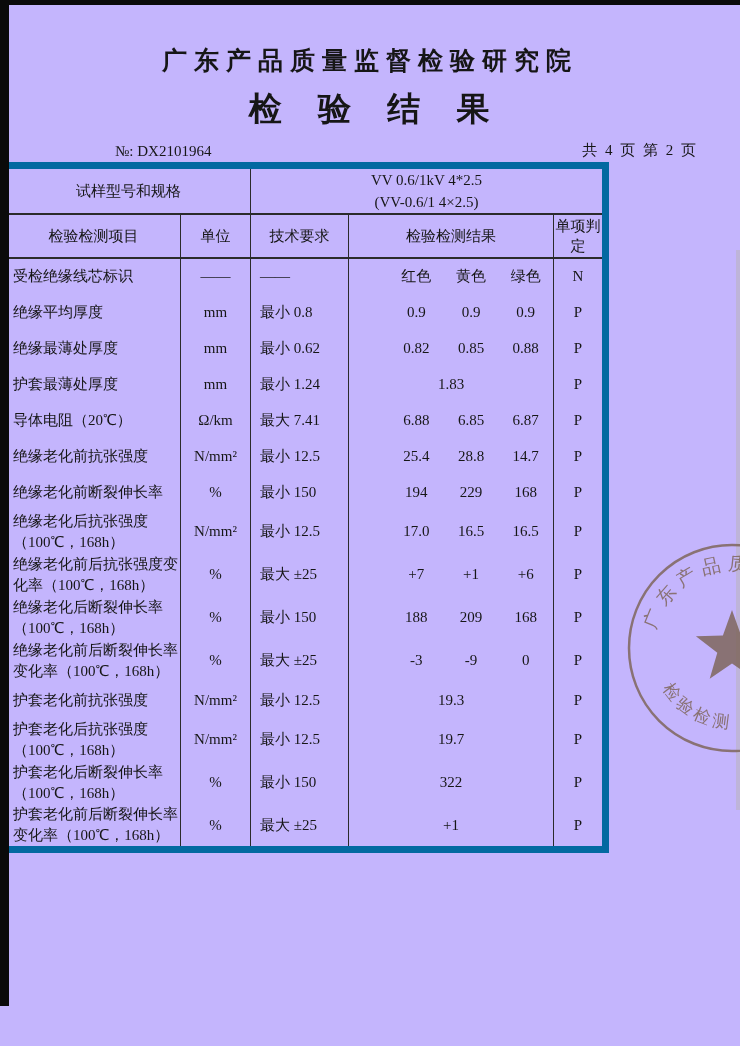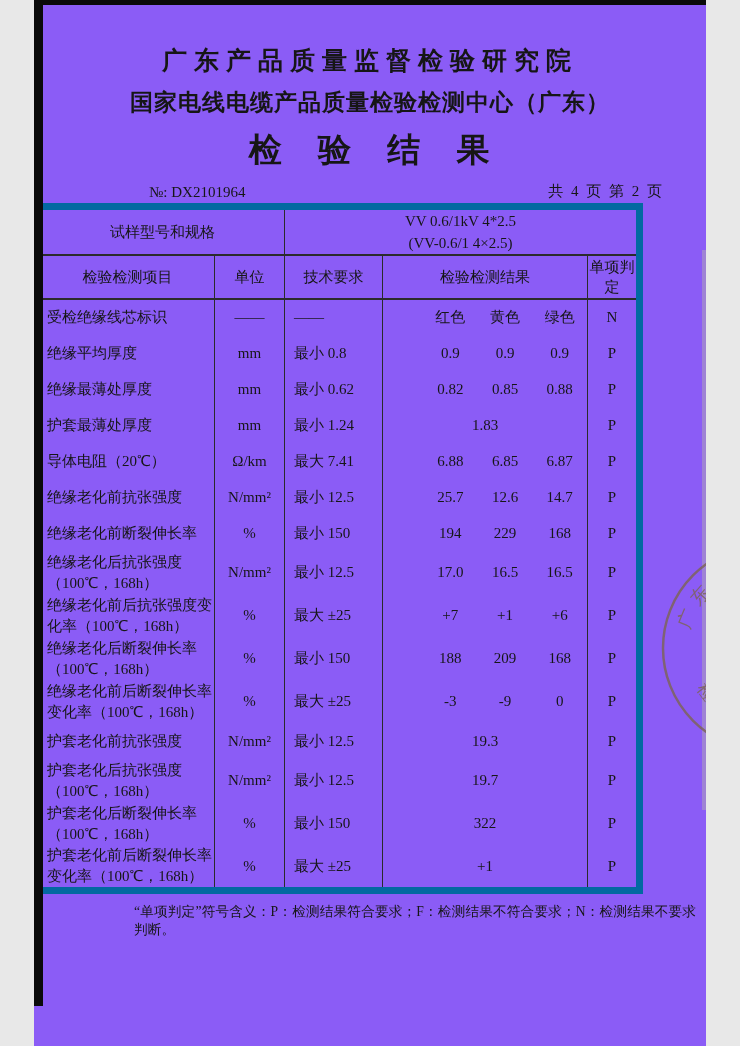--- a/index.html
+++ b/index.html
@@ -1,21 +1,21 @@
 <!DOCTYPE html>
 <html><head>
 <meta charset="utf-8">
 <style>
   * { box-sizing: border-box; margin: 0; padding: 0; }
   html,body { background:#e8e8e8; }
   .page {
     position: relative;
-    width: 672px; height: 1046px;
+    width: 740px; height: 1046px;
     margin: 0 auto;
-    background: #8b5cf6;
+    background: #c4b5fd;
     color: #161616;
     font-family: "Liberation Serif", "DejaVu Serif", serif;
     overflow: hidden;
   }
   .edge-top  { position:absolute; top:0; left:0; width:740px; height:5px; background:#0a0a0a; }
   .edge-left { position:absolute; top:0; left:0; width:9px; height:1006px; background:#0a0a0a; }
   .edge-right{ position:absolute; top:250px; right:0; width:4px; height:560px; background:#b9b4ae; opacity:.45; }
 
   .org1 {
     margin-top: 44px; text-align: center;
@@ -77,21 +77,20 @@
 </style>
 </head>
 <body>
 
 <div class="page">
   <div class="edge-top"></div>
   <div class="edge-left"></div>
   <div class="edge-right"></div>
 
   <div class="org1">广东产品质量监督检验研究院</div>
-  <div class="org2">国家电线电缆产品质量检验检测中心（广东）</div>
   <div class="doc-title">检 验 结 果</div>
 
   <div class="meta-row">
     <div><span>№:</span> <span>DX2101964</span></div>
     <div class="pageinfo">共 4 页 第 2 页</div>
   </div>
 
   <table class="report-table">
     <colgroup>
       <col style="width:177px">
@@ -187,22 +186,22 @@
           <td class="c-verdict">P</td>
         </tr>
         <tr class="r1">
           <td class="c-item">
             <div>绝缘老化前抗张强度</div>
           </td>
           <td class="c-unit">N/mm²</td>
           <td class="c-req">最小 12.5</td>
           <td class="c-res multi">
             <div class="sub">
-              <span>25.7</span>
-              <span>12.6</span>
+              <span>25.4</span>
+              <span>28.8</span>
               <span>14.7</span>
             </div>
           </td>
           <td class="c-verdict">P</td>
         </tr>
         <tr class="r1">
           <td class="c-item">
             <div>绝缘老化前断裂伸长率</div>
           </td>
           <td class="c-unit">%</td>
@@ -315,21 +314,20 @@
             <div>变化率（100℃，168h）</div>
           </td>
           <td class="c-unit">%</td>
           <td class="c-req">最大 ±25</td>
           <td class="c-res">+1</td>
           <td class="c-verdict">P</td>
         </tr>
       </tbody>
   </table>
 
-  <div class="footnote">“单项判定”符号含义：P：检测结果符合要求；F：检测结果不符合要求；N：检测结果不要求判断。</div>
 
   <svg class="stamp" width="155" height="300" viewBox="0 0 155 300">
     <defs>
       <path id="arcTop" d="M 70.2 134.5 A 78 78 0 0 1 223.8 134.5"></path>
       <path id="arcBottom" d="M 74.5 181.8 A 80 80 0 0 0 219.5 181.8"></path>
     </defs>
     <circle cx="147" cy="148" r="103" fill="none" stroke="#7d6457" stroke-width="2.5"></circle>
     <polygon points="147,110 137.9,135.5 110.9,136.3 132.3,152.8 124.7,178.7 147,163.5 169.3,178.7 161.7,152.8 183.1,136.3 156.1,135.5" fill="#7d6457"></polygon>
     <text font-size="19" letter-spacing="6" fill="#7d6457" font-family="Liberation Serif, DejaVu Serif, serif">
       <textPath href="#arcTop" xlink:href="#arcTop" startOffset="2%">广东产品质量监督</textPath>

